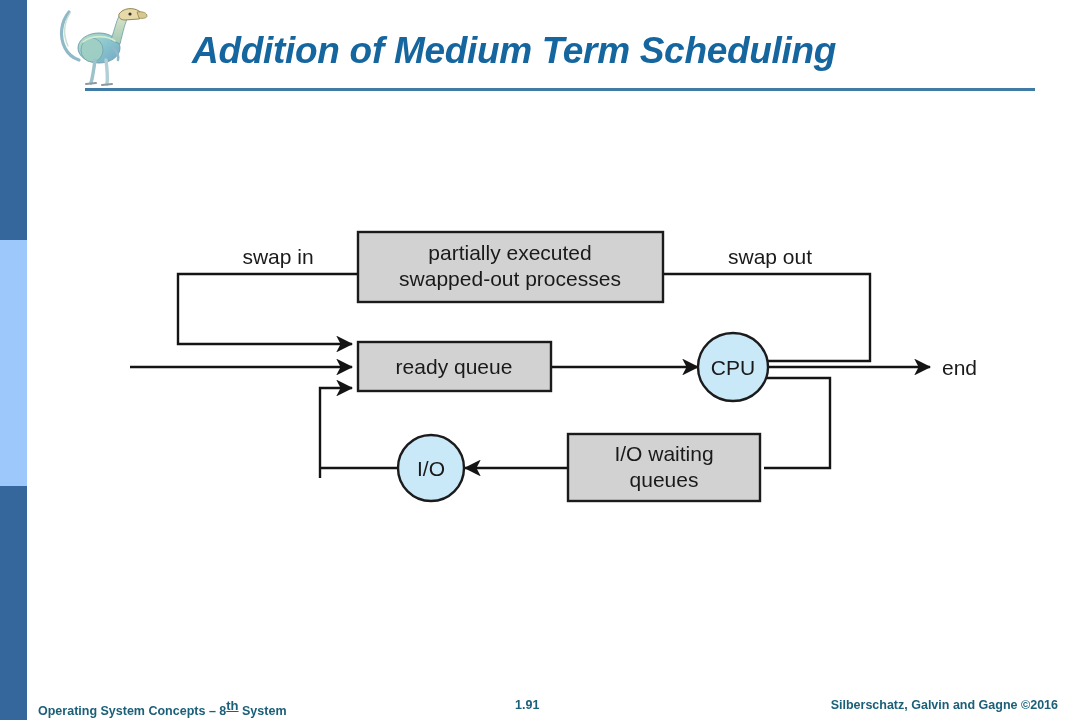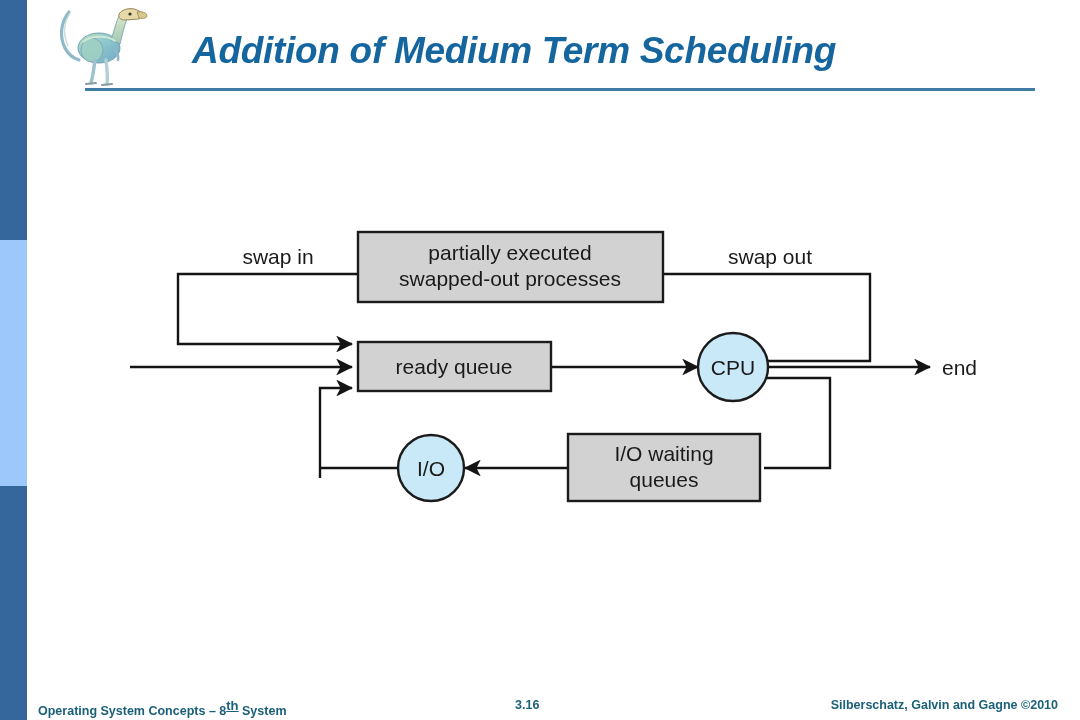--- a/index.html
+++ b/index.html
@@ -169,15 +169,15 @@
     <text id="l-swapout" x="640" y="36" text-anchor="middle" font-family="Liberation Sans, sans-serif" font-size="21" fill="#1a1a1a">swap out</text>
 
     <text id="l-end" x="812" y="147" text-anchor="start" font-family="Liberation Sans, sans-serif" font-size="21" fill="#1a1a1a">end</text>
   </svg>
 </div>
 
 <div id="footer">
   <div class="footer-text" id="footer-left">
     <span>Operating System Concepts </span><span>– 8</span><sup>th</sup><span> System</span>
   </div>
-  <div class="footer-text" id="footer-center">3.16</div>
-  <div class="footer-text" id="footer-right">Silberschatz, Galvin and Gagne ©2010</div>
+  <div class="footer-text" id="footer-center">1.91</div>
+  <div class="footer-text" id="footer-right">Silberschatz, Galvin and Gagne ©2016</div>
 </div>
 
 </body></html>

